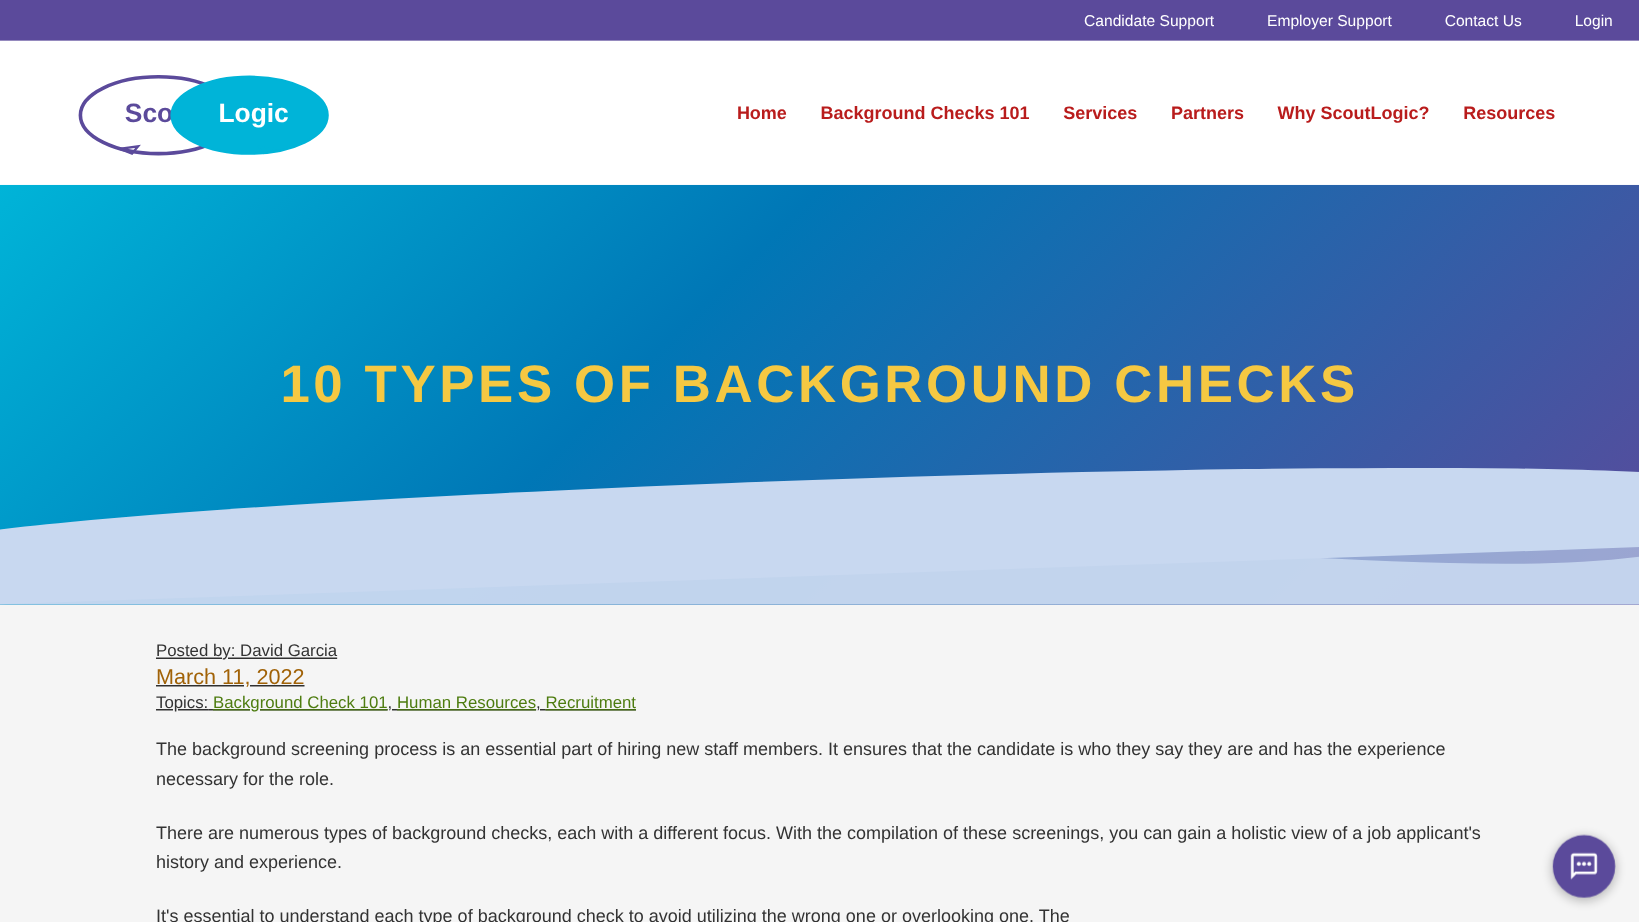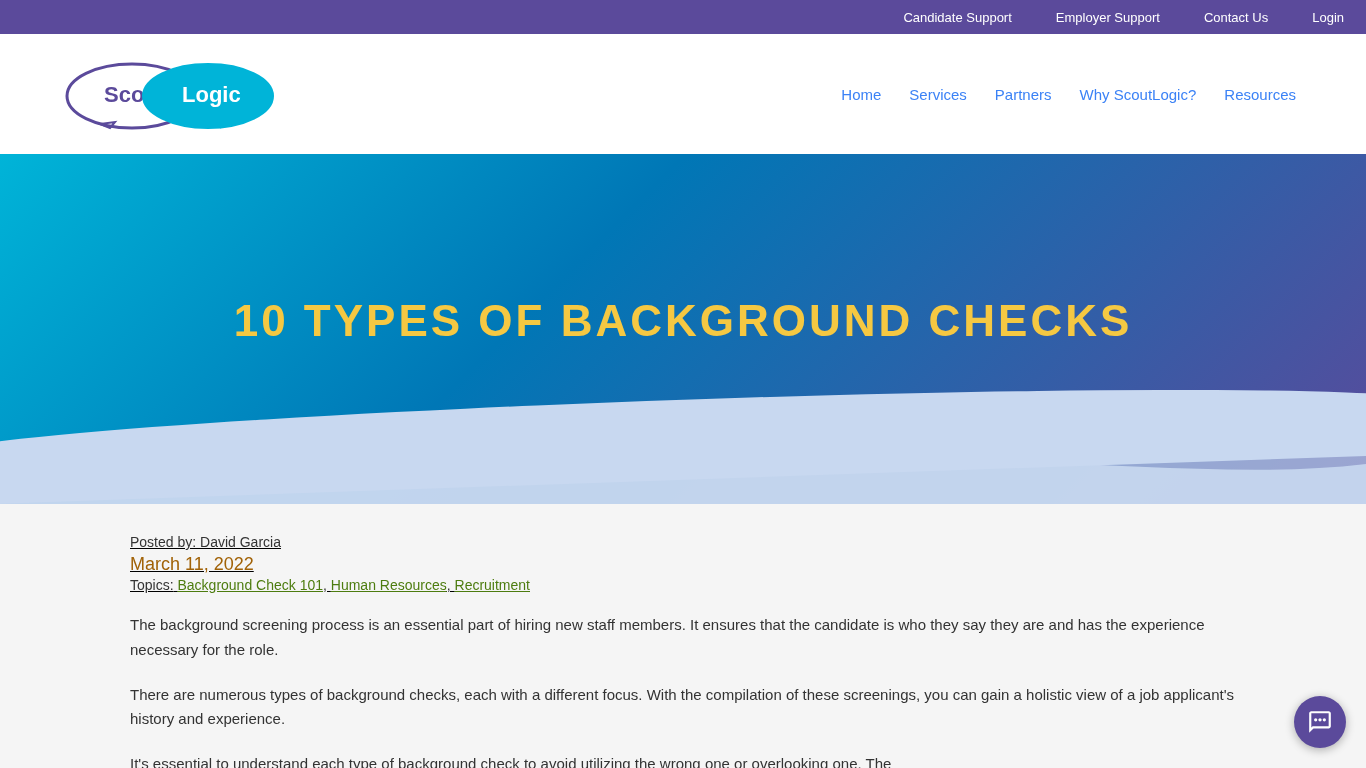--- a/index.html
+++ b/index.html
@@ -64,24 +64,24 @@
       height: 80px;
     }
 
     .main-nav {
       display: flex;
       align-items: center;
       gap: 8px;
     }
 
     .nav-link {
-      color: #3b82f6;
+      color: #b91c1c;
       text-decoration: none;
       font-size: 15px;
-      font-weight: 400;
+      font-weight: 700;
       padding: 6px 10px;
       cursor: pointer;
       white-space: nowrap;
     }
 
     
     .hero-section {
       background: linear-gradient(135deg, #00b4d8 0%, #0077b6 40%, #5b4a9b 100%);
       min-height: 350px;
       display: flex;
@@ -217,20 +217,21 @@
       <ellipse cx="148" cy="42" rx="65" ry="32" fill="#00b4d8" stroke="#00b4d8" stroke-width="2"></ellipse>
       <text x="122" y="48" font-family="Arial" font-size="22" font-weight="bold" fill="white">Logic</text>
 
       <polygon points="40,70 50,74 55,68" fill="none" stroke="#5b4a9b" stroke-width="2"></polygon>
 
       <polygon points="170,70 160,74 155,68" fill="#00b4d8" stroke="#00b4d8" stroke-width="1"></polygon>
     </svg>
   </div>
   <nav class="main-nav">
     <a class="nav-link">Home</a>
+    <a class="nav-link">Background Checks 101</a>
     <a class="nav-link">Services</a>
     <a class="nav-link">Partners</a>
     <a class="nav-link">Why ScoutLogic?</a>
     <a class="nav-link">Resources</a>
   </nav>
 </header>
 
 <section class="hero-section">
   <h1 class="hero-title">10 TYPES OF BACKGROUND CHECKS</h1>
   <svg class="hero-wave" viewBox="0 0 1366 100" preserveAspectRatio="none" xmlns="http://www.w3.org/2000/svg">

